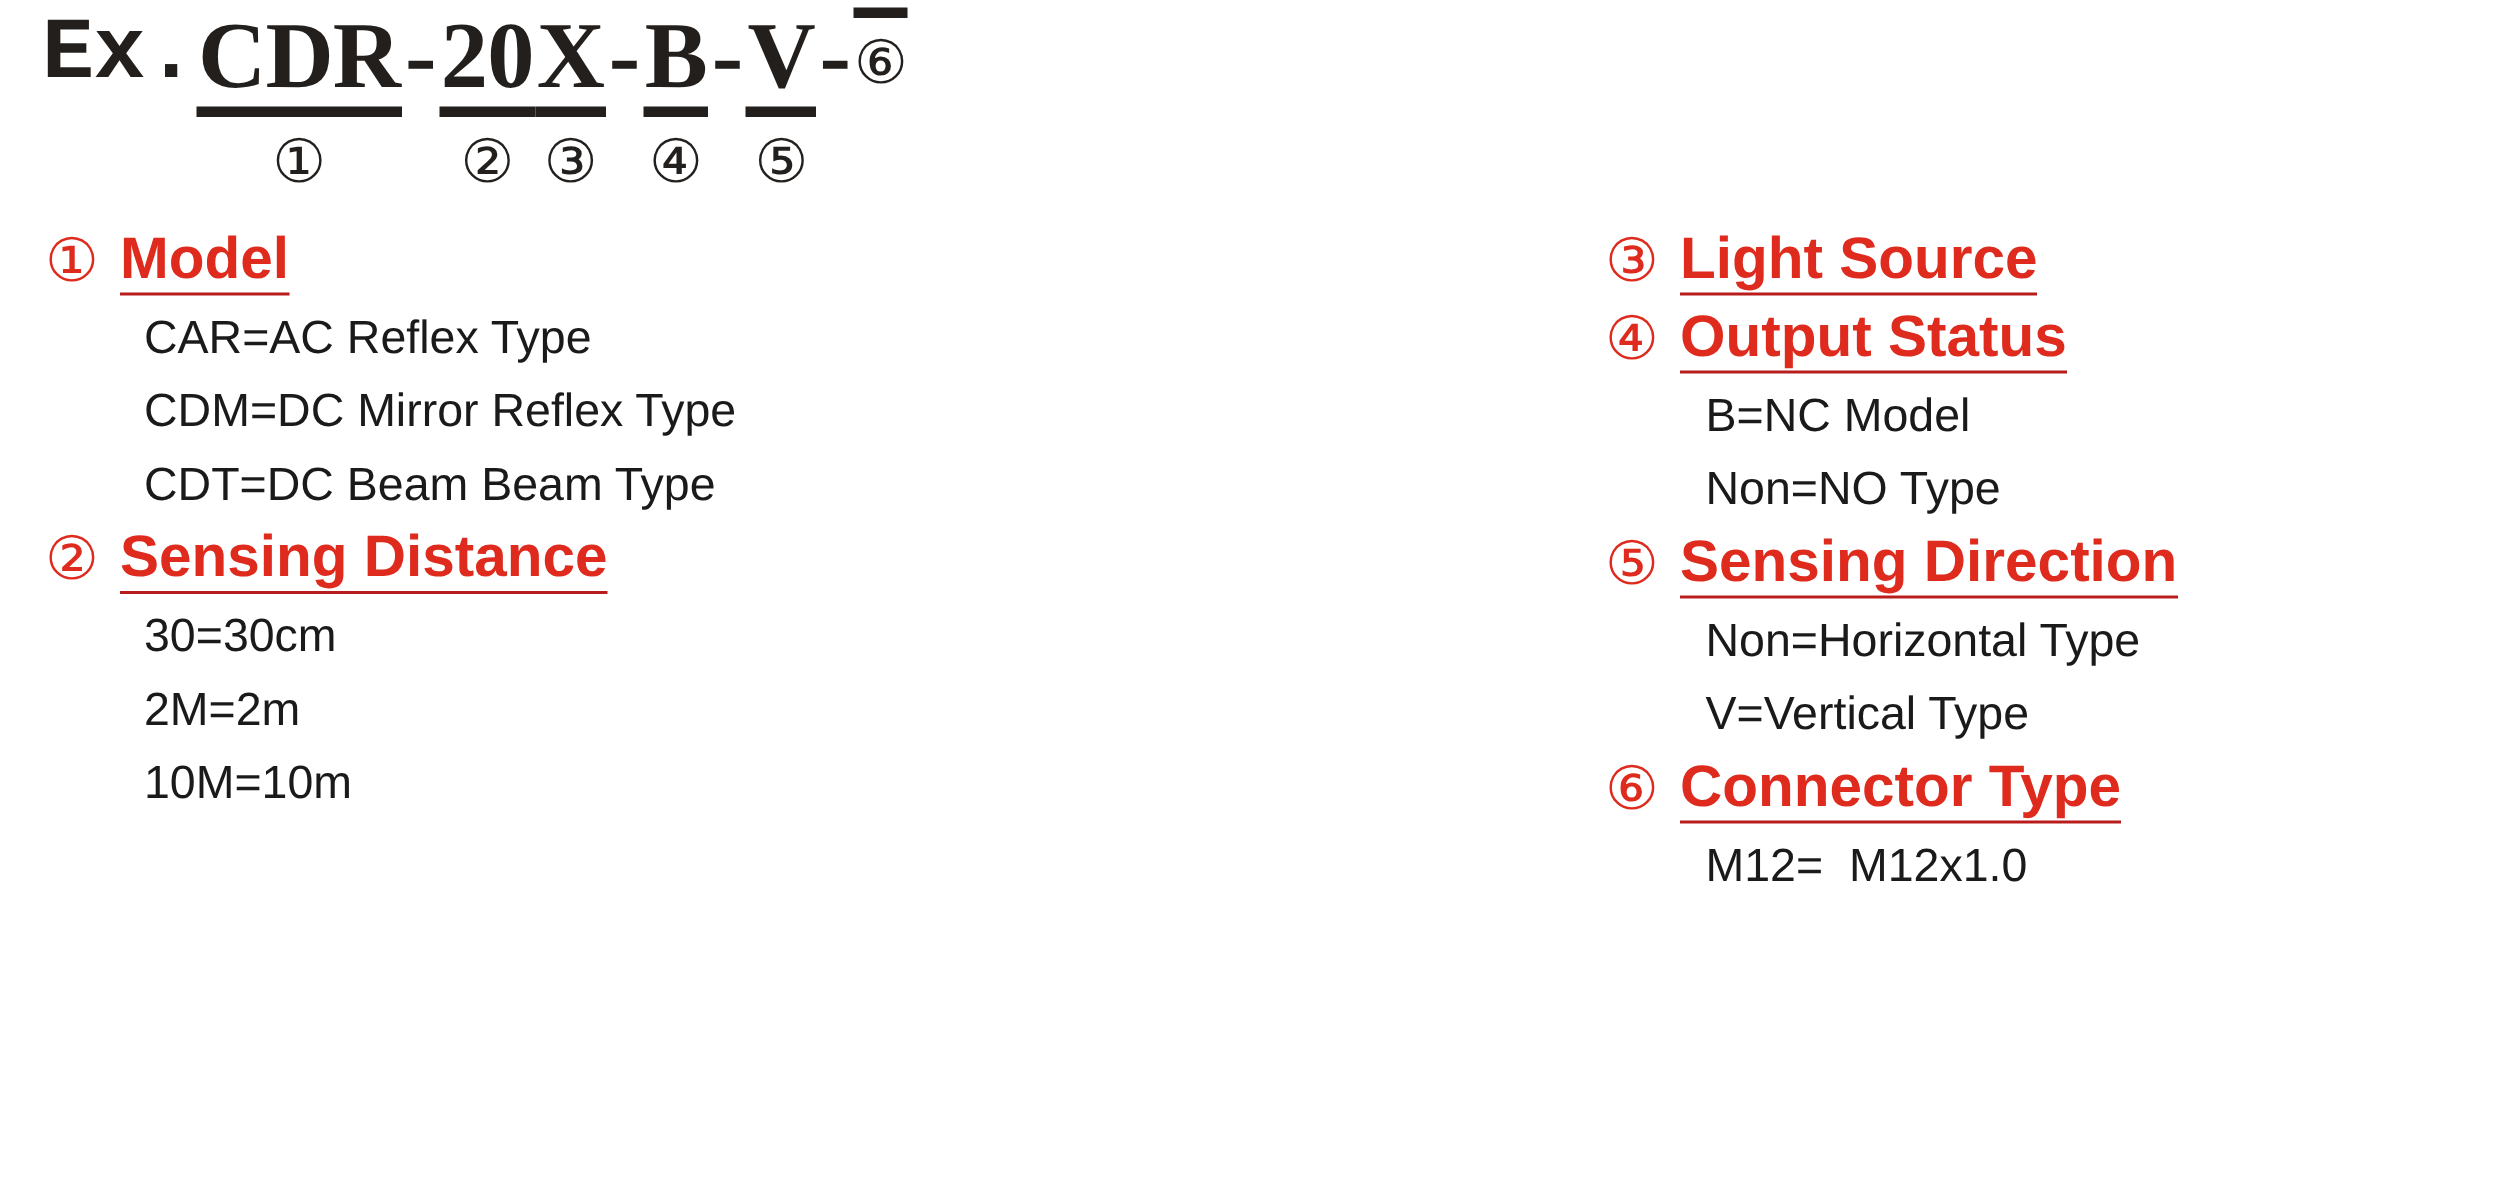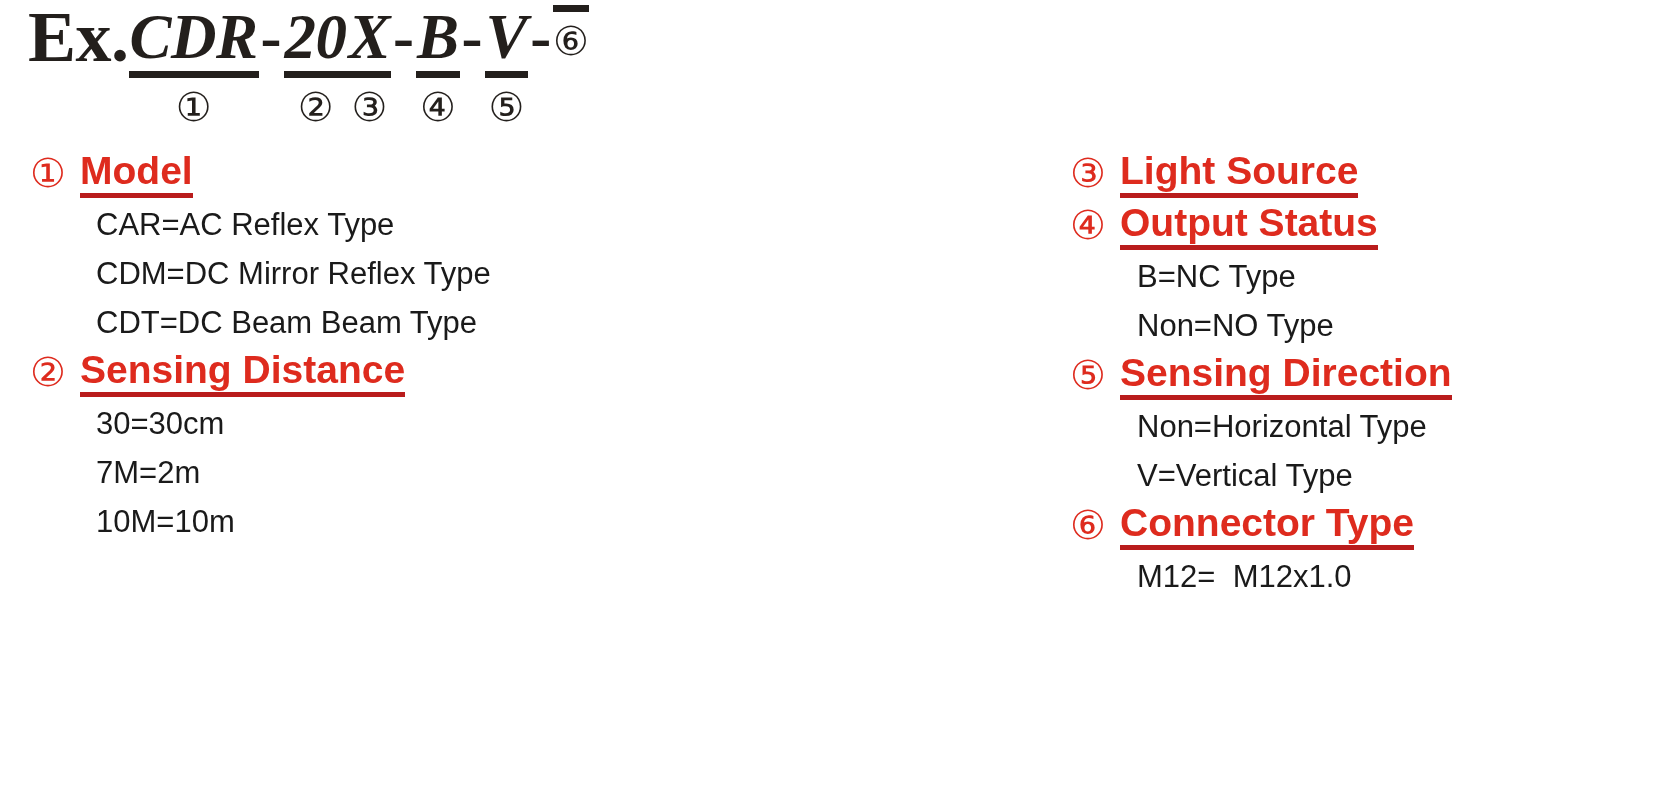--- a/index.html
+++ b/index.html
@@ -20,23 +20,23 @@
   
   #code-header {
     position: absolute;
     left: 28px;
     top: 4px;
     display: flex;
     align-items: flex-start;
   }
 
   .code-prefix {
-    font-family: Liberation Serif, serif;
-    font-weight: bold;
-    font-size: 72px;
+    font-family: Liberation Mono, monospace;
+    font-weight: bold;
+    font-size: 58px;
     line-height: 66px;
     color: #231f1c;
     letter-spacing: -0.5px;
     white-space: pre;
   }
 
   
   .code-seg {
     display: flex;
     flex-direction: column;
@@ -44,21 +44,20 @@
   }
   .code-seg .seg-text {
     font-family: "Liberation Serif", serif;
     font-weight: bold;
     font-size: 63px;
     line-height: 66px;
     color: #231f1c;
     letter-spacing: -0.5px;
     white-space: pre;
     padding: 0 1px;
-    font-style: italic;
   }
   .code-seg .seg-rule {
     height: 7px;
     background: #231f1c;
     width: 100%;
     margin-top: 1px;
   }
   .code-seg .seg-index {
     font-family: "Liberation Serif", serif;
     font-size: 40px;
@@ -101,21 +100,21 @@
     width: 50px;
     flex: none;
     text-align: left;
   }
   .sec-title {
     font-family: "Liberation Sans", sans-serif;
     font-weight: bold;
     font-size: 39px;
     line-height: 42px;
     color: #DE2B1E;
-    border-bottom: 5px solid #b91c1c;
+    border-bottom: 2px solid #b91c1c;
     padding-bottom: 1px;
     white-space: pre;
   }
 
   .option-list { margin: 0; padding: 0; list-style: none; }
   .option {
     font-family: "Liberation Sans", sans-serif;
     font-size: 31px;
     line-height: 49px;
     color: #1a1a1a;
@@ -178,40 +177,40 @@
         <li class="option">CDT=DC Beam Beam Type</li>
       </ul>
     </div>
     <div class="section">
       <div class="section-head">
         <span class="sec-index">②</span>
         <span class="sec-title">Sensing Distance</span>
       </div>
       <ul class="option-list">
         <li class="option">30=30cm</li>
-        <li class="option">7M=2m</li>
+        <li class="option">2M=2m</li>
         <li class="option">10M=10m</li>
       </ul>
     </div>
   </div>
 
 <div class="column" id="column-right">
     <div class="section">
       <div class="section-head">
         <span class="sec-index">③</span>
         <span class="sec-title">Light Source</span>
       </div>
     </div>
     <div class="section">
       <div class="section-head">
         <span class="sec-index">④</span>
         <span class="sec-title">Output Status</span>
       </div>
       <ul class="option-list">
-        <li class="option">B=NC Type</li>
+        <li class="option">B=NC Model</li>
         <li class="option">Non=NO Type</li>
       </ul>
     </div>
     <div class="section">
       <div class="section-head">
         <span class="sec-index">⑤</span>
         <span class="sec-title">Sensing Direction</span>
       </div>
       <ul class="option-list">
         <li class="option">Non=Horizontal Type</li>

